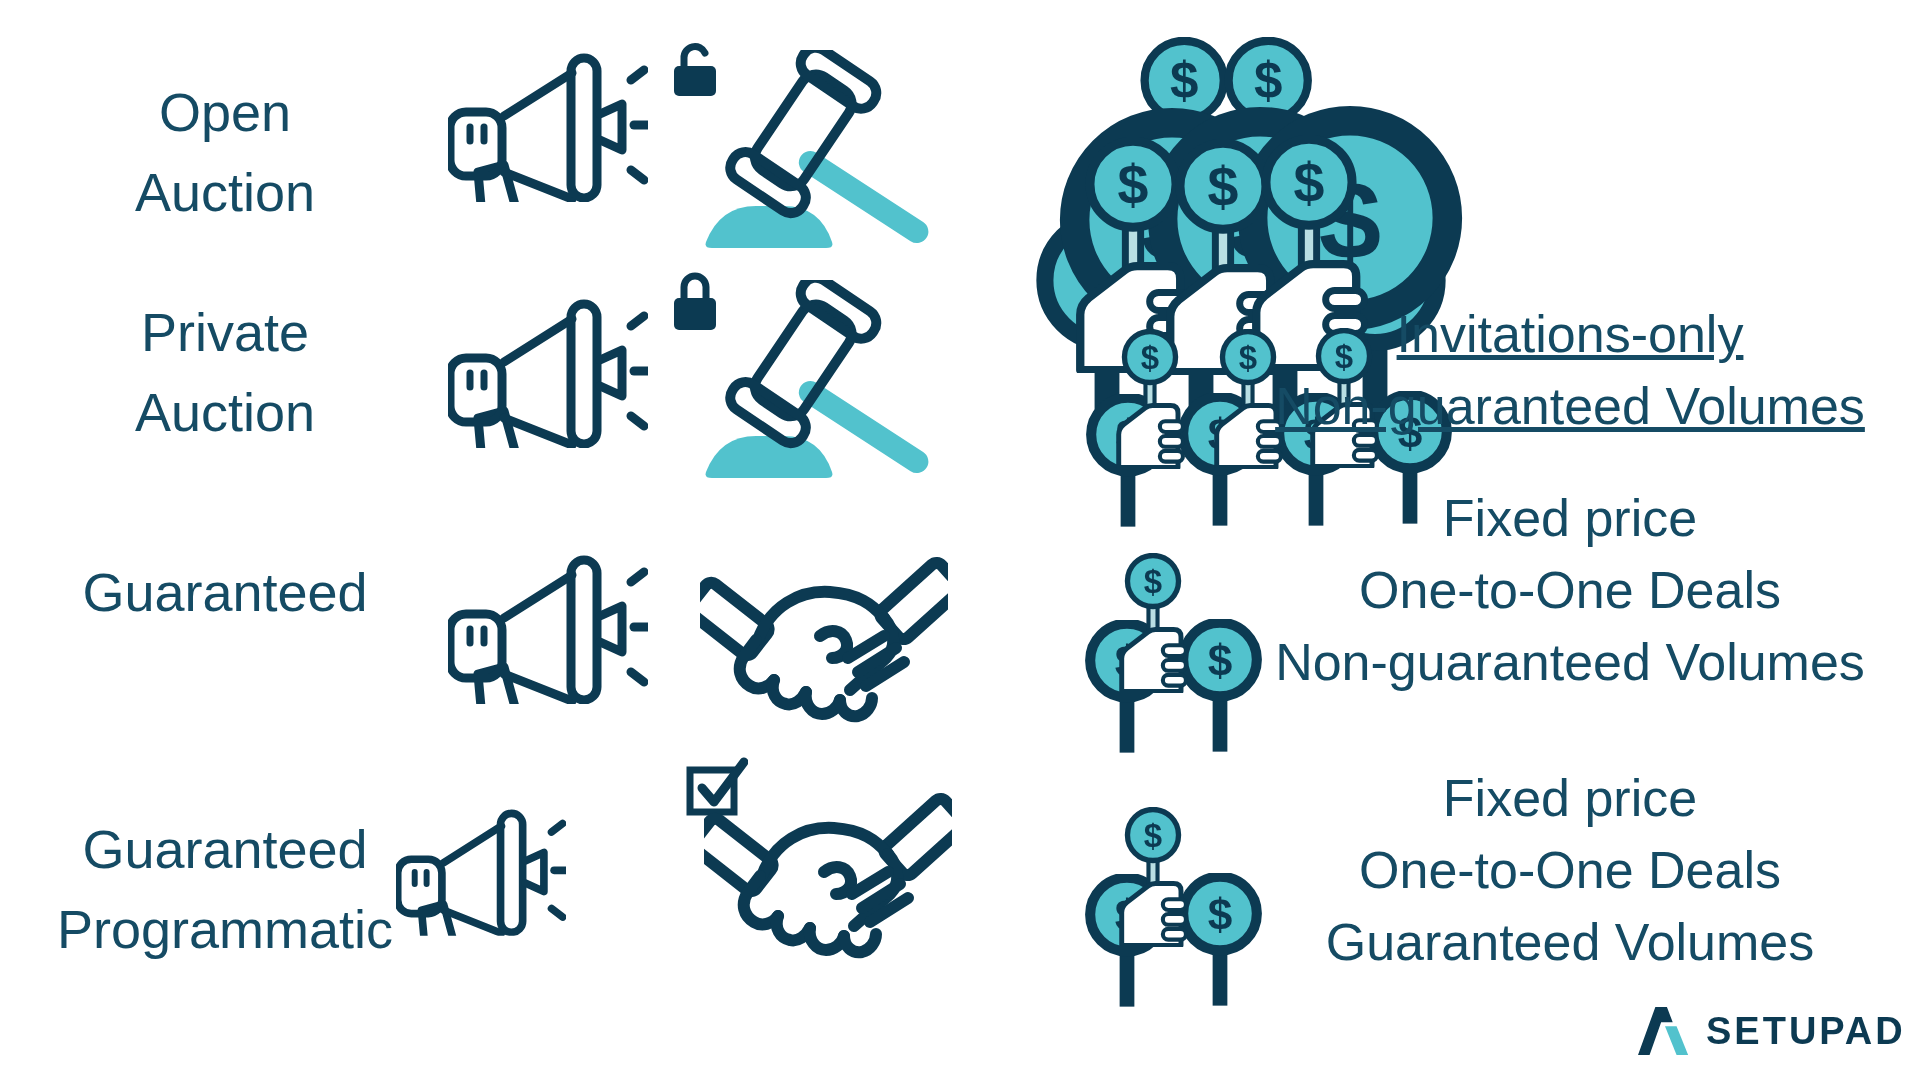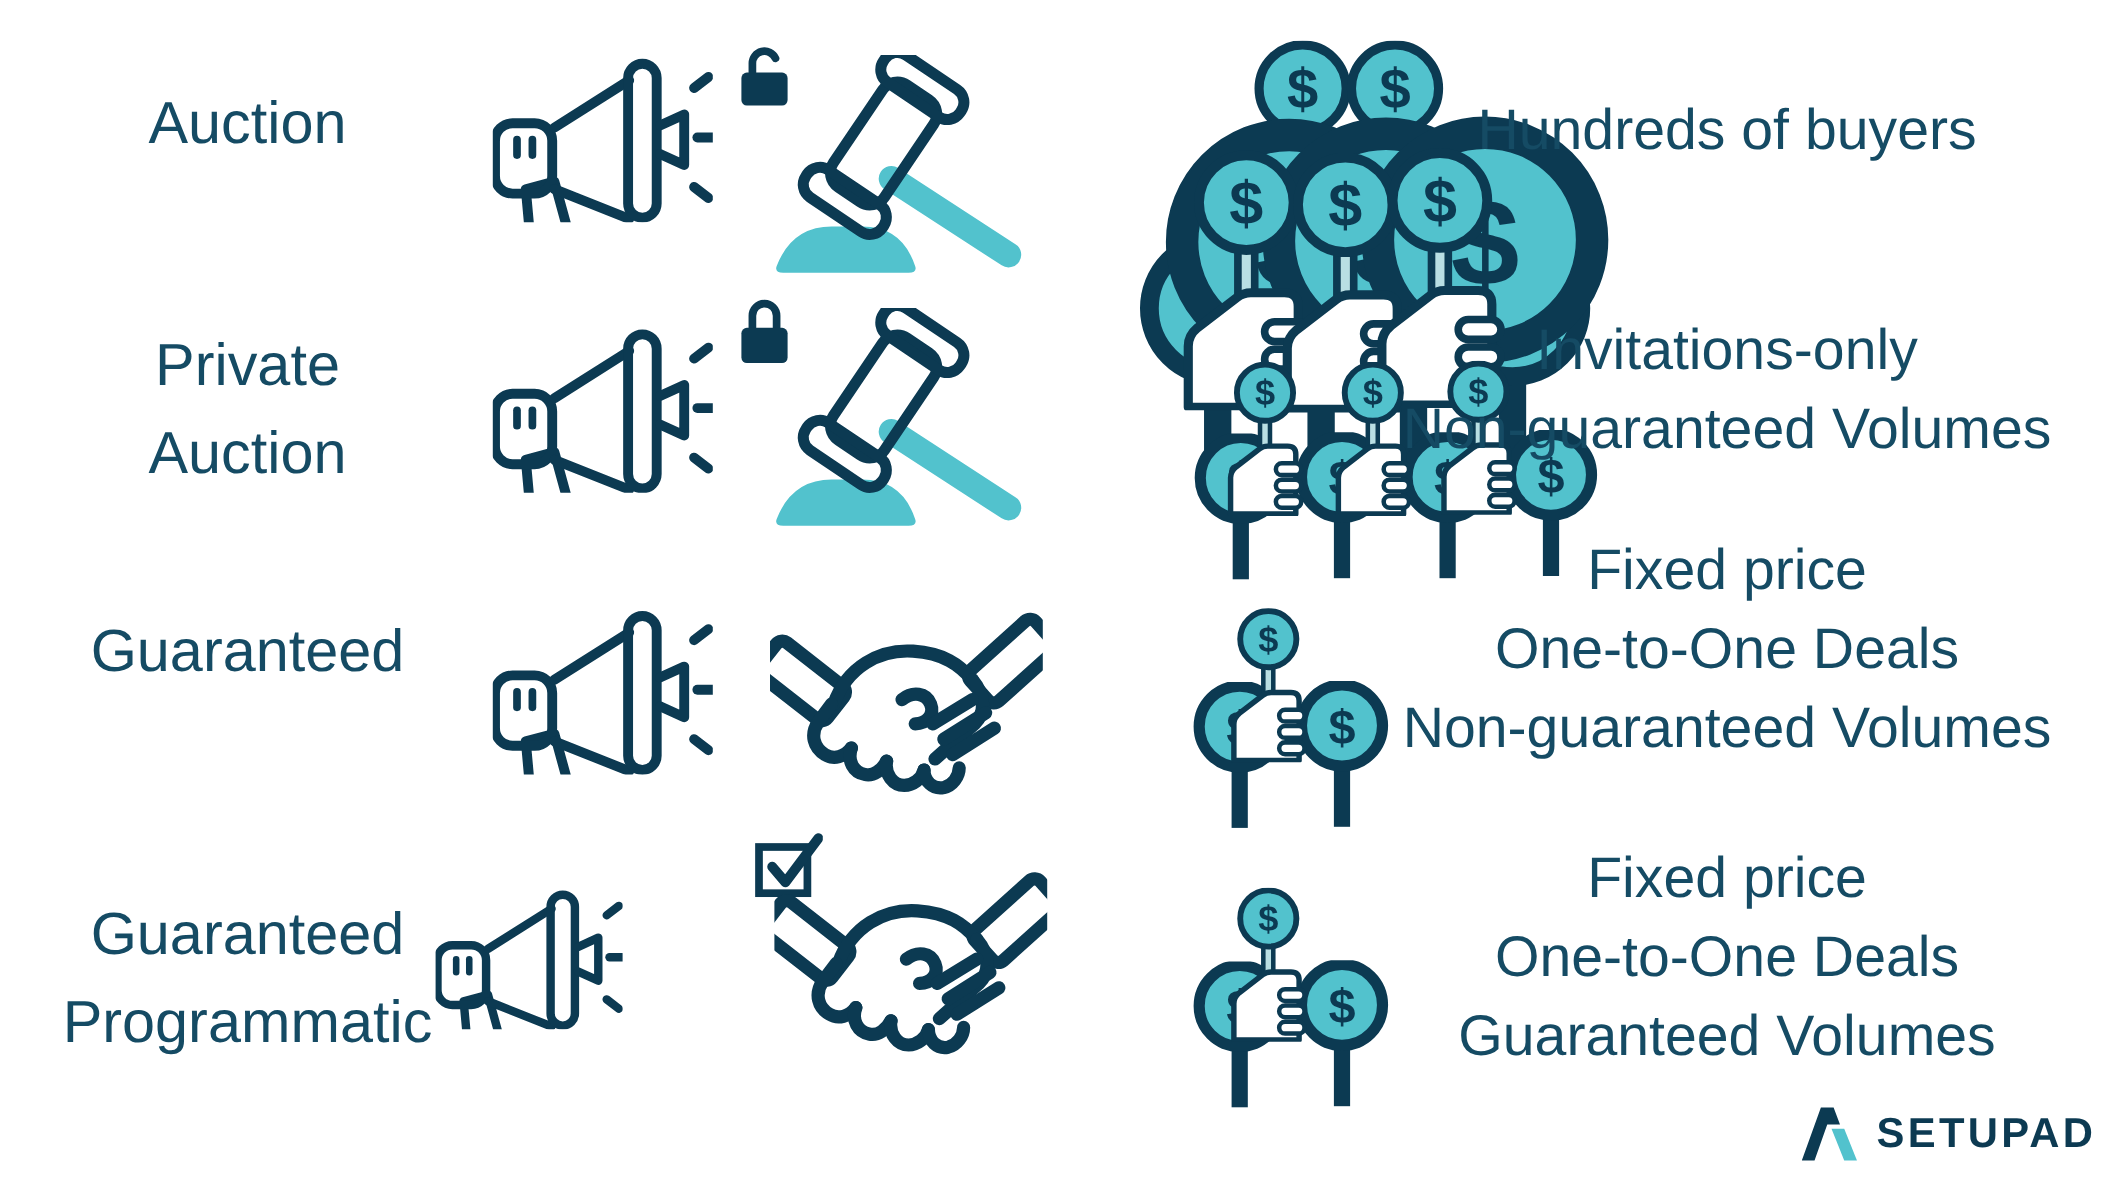--- a/index.html
+++ b/index.html
@@ -13,21 +13,21 @@
   }
   .row-desc{
     position:absolute;left:1220px;width:700px;text-align:center;
     font-size:52px;line-height:72px;color:var(--text,#154b64);font-weight:400;white-space:nowrap;
   }
   #label-1{left:60px;top:72px;width:330px;}
   #label-2{left:60px;top:292px;width:330px;}
   #label-3{left:60px;top:552px;width:330px;}
   #label-4{left:15px;top:809px;width:420px;}
   #desc-1{top:82px;}
-  #desc-2{top:282px;}
+  #desc-2{top:298px;text-decoration:underline;}
   #desc-3{top:482px;}
   #desc-4{top:762px;}
   .icon{position:absolute;}
   .icon svg{width:100%;height:100%;overflow:visible;display:block;}
   #megaphone-1{left:448px;top:52px;width:200px;height:150px;}
   #megaphone-2{left:448px;top:298px;width:200px;height:150px;}
   #megaphone-3{left:448px;top:554px;width:200px;height:150px;}
   #megaphone-4{left:396px;top:808px;width:170px;height:128px;}
   #lock-open{left:672px;top:40px;width:46px;height:58px;}
   #lock-closed{left:672px;top:270px;width:46px;height:62px;}
@@ -144,20 +144,21 @@
 
       <symbol id="sym-coin" viewBox="0 0 40 40">
         <circle class="f-teal s-ink" stroke-width="5" cx="20" cy="20" r="16.5"></circle>
         <text class="dollar" x="20" y="27" font-size="19">$</text>
       </symbol>
     </defs>
   </svg>
 
   <section>
     <div class="row-label" id="label-1">
+      <div>Open</div>
       <div>Auction</div>
     </div>
     <div class="icon" id="megaphone-1">
       <svg viewBox="0 0 200 150">
           <use href="#sym-megaphone"></use>
         </svg>
     </div>
     <div class="icon" id="lock-open">
       <svg viewBox="0 0 46 58">
           <use href="#sym-lock-open"></use>
@@ -178,21 +179,20 @@
         <use href="#sym-hand-paddle" transform="translate(161,1) scale(0.92)"></use>
         <use href="#sym-coin" transform="translate(52,66)"></use>
         <use href="#sym-coin" transform="translate(140,65)"></use>
         <use href="#sym-coin" transform="translate(230,64)"></use>
         <use href="#sym-hand-paddle" transform="translate(13,101)"></use>
         <use href="#sym-hand-paddle" transform="translate(103,103)"></use>
         <use href="#sym-hand-paddle" transform="translate(189,99)"></use>
       </svg>
     </div>
     <div class="row-desc" id="desc-1">
-      <div>Hundreds of buyers</div>
     </div>
   </section>
 
   <section>
     <div class="row-label" id="label-2">
       <div>Private</div>
       <div>Auction</div>
     </div>
     <div class="icon" id="megaphone-2">
       <svg viewBox="0 0 200 150">

